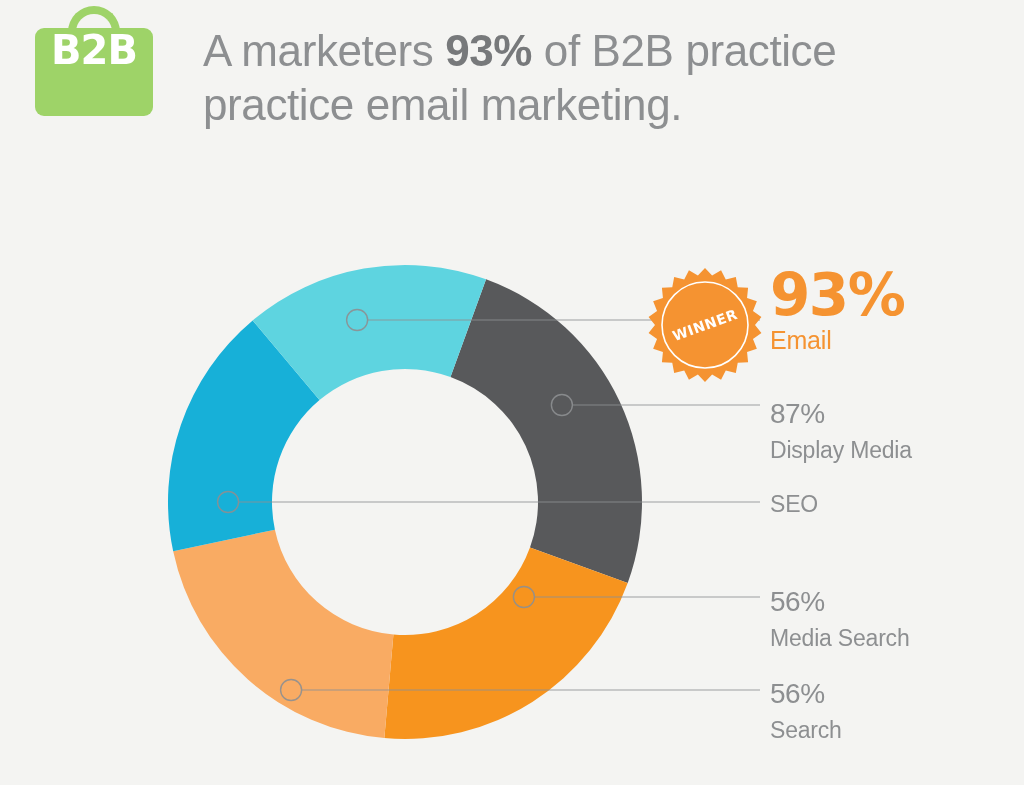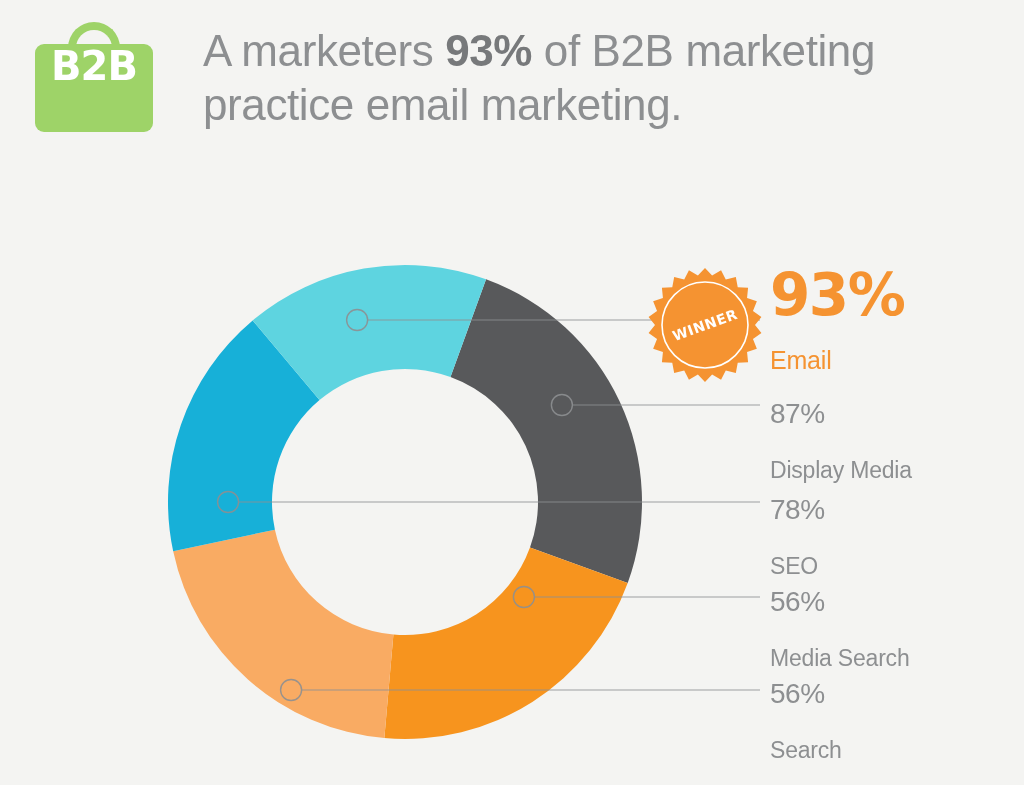--- a/index.html
+++ b/index.html
@@ -27,21 +27,21 @@
     position: absolute;
     left: 0;
     top: 0;
     width: 1024px;
     height: 180px;
   }
 
   .b2b-badge {
     position: absolute;
     left: 35px;
-    top: 22px;
+    top: 6px;
     width: 118px;
     height: 110px;
     text-align: center;
   }
   .b2b-handle {
     position: absolute;
     left: 33px;
     top: 0px;
     width: 52px;
     height: 28px;
@@ -125,21 +125,20 @@
     color: #8d8f91;
     letter-spacing: -0.5px;
   }
   .legend-label {
     font-family: "Liberation Sans", sans-serif;
     font-size: 23px;
     line-height: 30px;
     font-weight: 400;
     color: #8d8f91;
     letter-spacing: -0.2px;
-    margin-top: 20px;
   }
   .legend-row.winner .legend-value {
     font-family: "DejaVu Sans", sans-serif;
     font-size: 58px;
     line-height: 60px;
     font-weight: bold;
     color: #f59331;
     letter-spacing: -1.5px;
   }
   .legend-row.winner .legend-label {
@@ -181,21 +180,21 @@
 
   <div class="header">
 
     <div class="b2b-badge">
       <div class="b2b-handle"></div>
       <div class="b2b-body"></div>
       <div class="b2b-text">B2B</div>
     </div>
 
     <div class="headline">
-      <span>A marketers </span><span class="bold">93%</span><span> of B2B marketing</span><br>
+      <span>A marketers </span><span class="bold">93%</span><span> of B2B practice</span><br>
       <span>practice email marketing.</span>
     </div>
 
   </div>
 
   <div class="chart-wrap">
     <svg class="donut-svg" width="1024" height="785" viewBox="0 0 1024 785">
       <g id="donut-segments">
           <path d="M 486.0587739681835 279.29284887373973 A 237 237 0 0 1 627.7071511262603 583.0587739681835 L 529.9791185645258 547.488679062314 A 133 133 0 0 0 450.48867906231396 377.02088143547417 Z" fill="#58595b"></path>
           <path d="M 627.7071511262603 583.0587739681835 A 237 237 0 0 1 384.344088968805 738.0981434477437 L 393.40828621456143 634.4938948462021 A 133 133 0 0 0 529.9791185645258 547.488679062314 Z" fill="#f7941e"></path>
@@ -232,21 +231,20 @@
       <div class="legend-value">93%</div>
       <div class="legend-label">Email</div>
     </div>
 
     <div class="legend-row" style="top:128px">
       <div class="legend-value">87%</div>
       <div class="legend-label">Display Media</div>
     </div>
 
     <div class="legend-row" style="top:224px">
-      <div class="legend-value">78%</div>
       <div class="legend-label">SEO</div>
     </div>
 
     <div class="legend-row" style="top:316px">
       <div class="legend-value">56%</div>
       <div class="legend-label">Media Search</div>
     </div>
 
     <div class="legend-row" style="top:408px">
       <div class="legend-value">56%</div>

